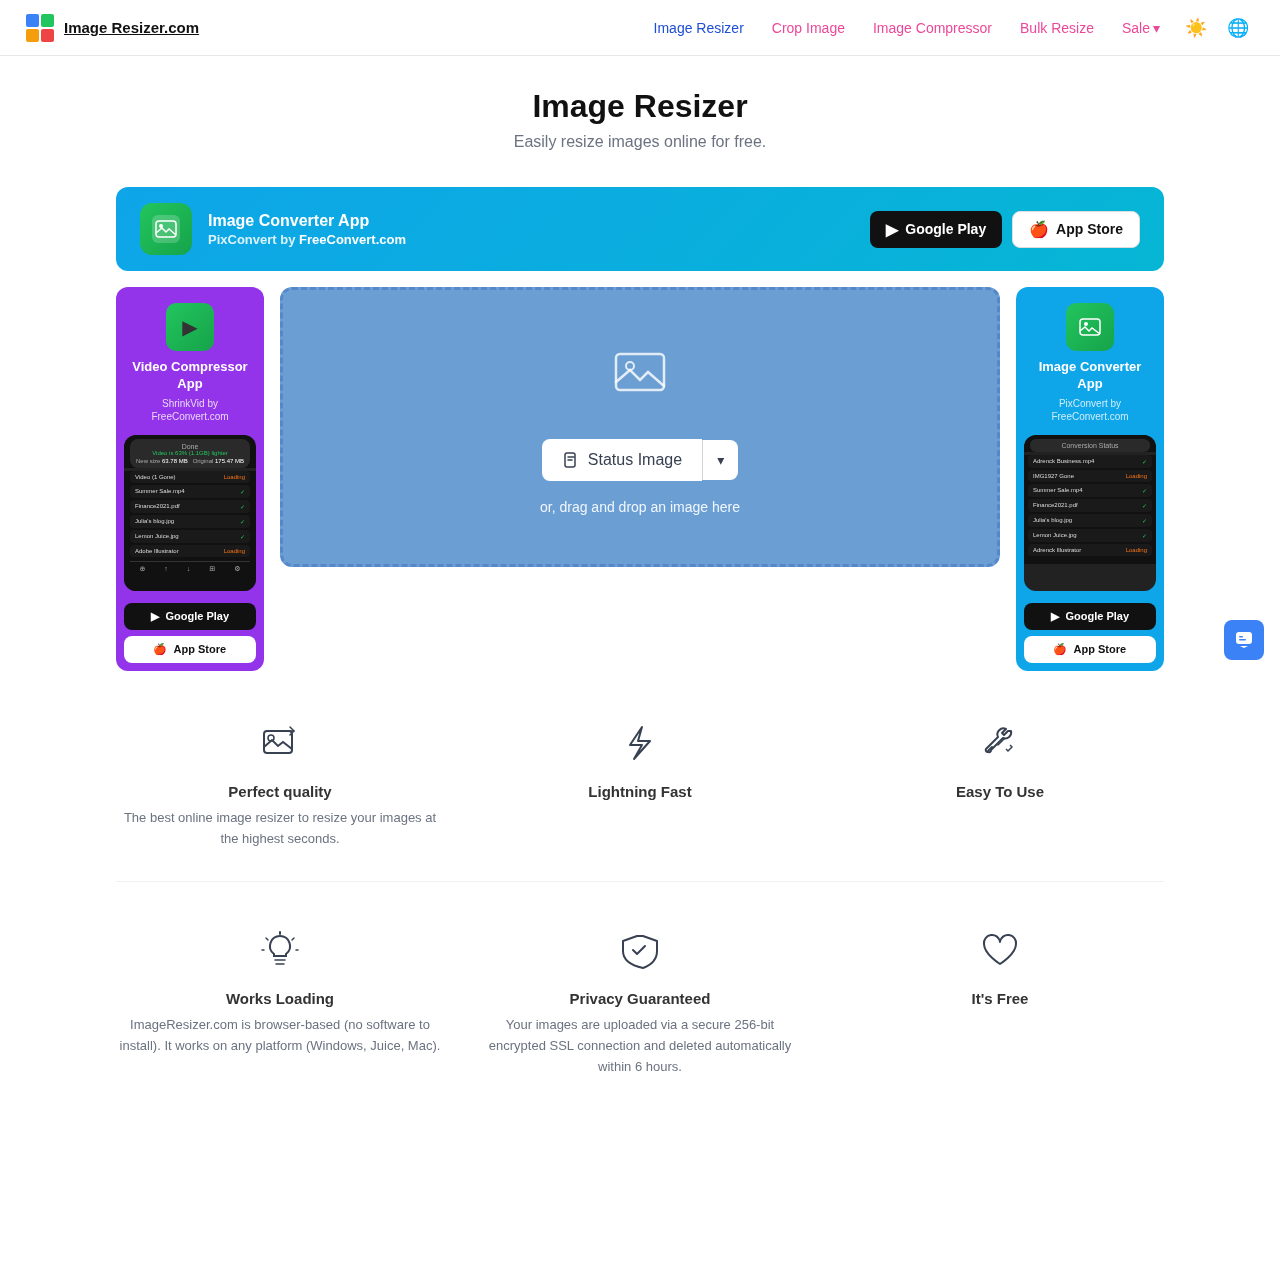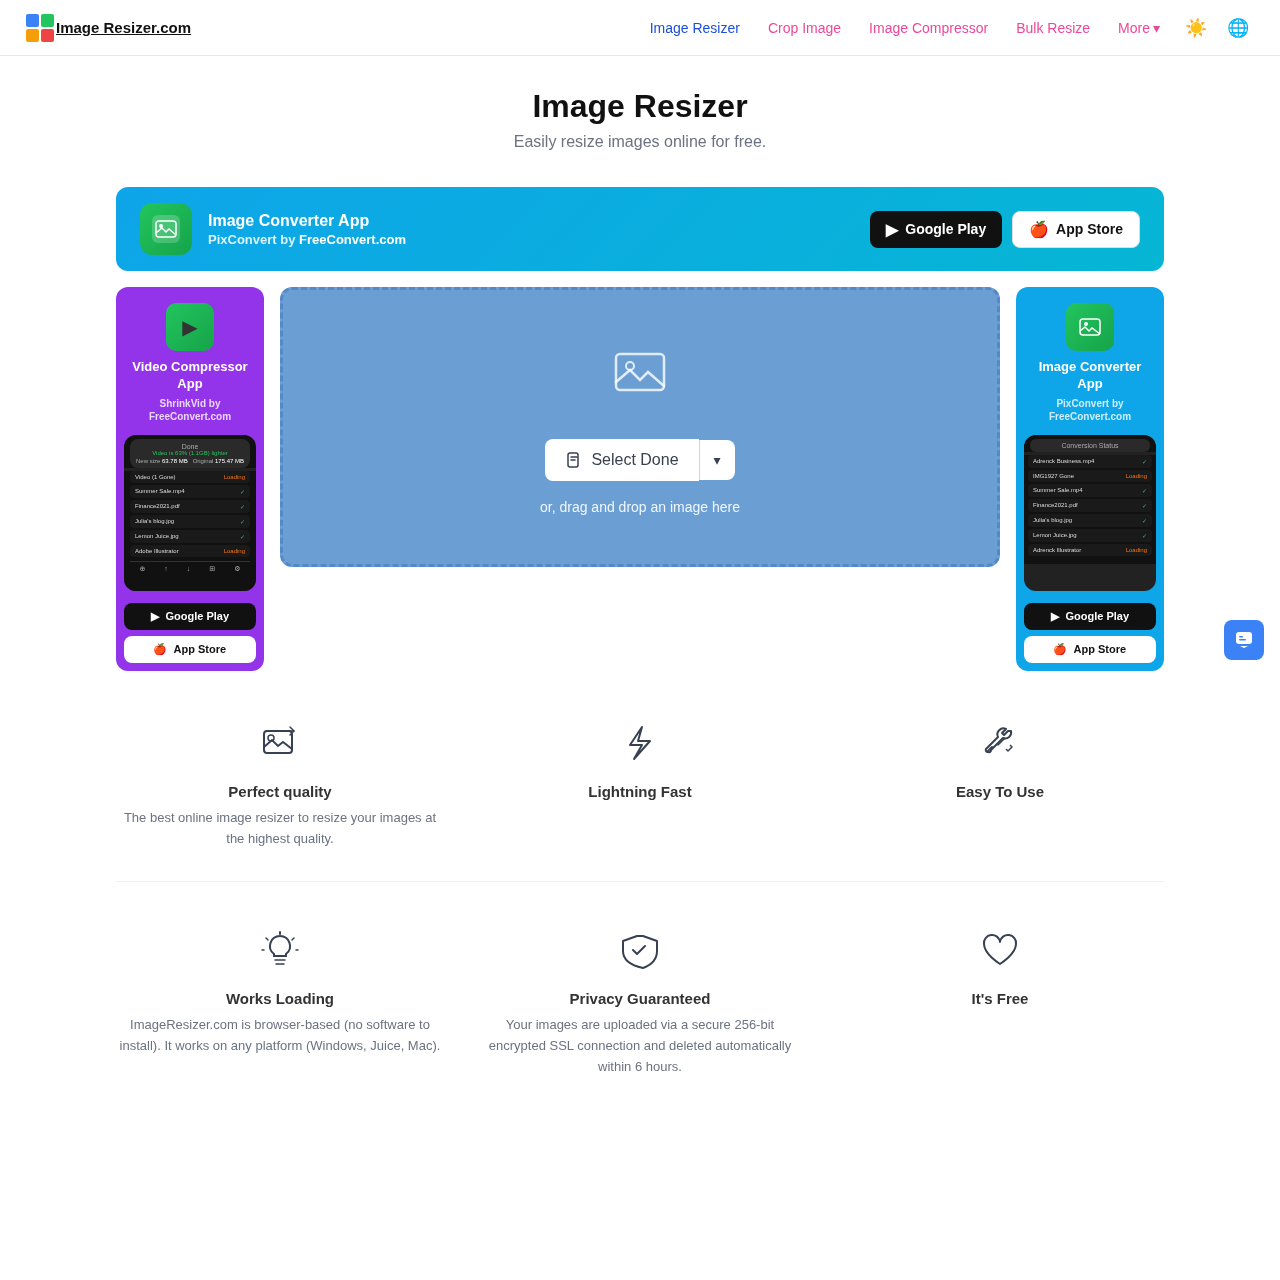--- a/index.html
+++ b/index.html
@@ -4,21 +4,21 @@
   <style>
     * { box-sizing: border-box; margin: 0; padding: 0; }
     body { font-family: -apple-system, BlinkMacSystemFont, 'Segoe UI', sans-serif; background: #fff; color: #333; font-size: 14px; }
 
     
     .navbar {
       display: flex; align-items: center; padding: 0 24px; height: 56px;
       border-bottom: 1px solid #e5e7eb; background: #fff;
       position: sticky; top: 0; z-index: 100;
     }
-    .navbar-brand { display: flex; align-items: center; font-weight: 600; font-size: 15px; color: #111; }
+    .navbar-brand { display: flex; align-items: center; gap: 8px; font-weight: 600; font-size: 15px; color: #111; }
     .brand-logo { width: 32px; height: 32px; }
     .navbar-nav { display: flex; align-items: center; gap: 4px; margin-left: auto; }
     .nav-link {
       padding: 6px 12px; font-size: 14px; color: #ec4899; text-decoration: none;
       border-radius: 6px; cursor: pointer; font-weight: 500;
     }
     .nav-link.active { color: #1d4ed8; }
     .nav-more { display: flex; align-items: center; gap: 3px; }
     .nav-icons { display: flex; align-items: center; gap: 8px; margin-left: 8px; }
     .nav-icon-btn {
@@ -75,21 +75,21 @@
     .side-ad-right { background: #0ea5e9; }
     .side-ad-top { padding: 16px 12px 8px; text-align: center; }
     .side-ad-icon {
       width: 48px; height: 48px; border-radius: 10px;
       background: linear-gradient(135deg, #22c55e, #16a34a);
       display: flex; align-items: center; justify-content: center;
       font-size: 20px; margin: 0 auto 8px;
     }
     .side-ad-title { font-size: 13px; font-weight: 700; color: #fff; line-height: 1.3; }
     .side-ad-sub { font-size: 10px; color: rgba(255,255,255,0.8); margin-top: 4px; line-height: 1.3; }
-    .side-ad-sub span { font-weight: 700; }
+    .side-ad-sub span { font-weight: 400; }
     .side-ad-btns { padding: 8px; display: flex; flex-direction: column; gap: 6px; }
     .side-store-btn {
       display: flex; align-items: center; justify-content: center; gap: 6px;
       padding: 7px 10px; border-radius: 8px; border: none; cursor: pointer;
       font-size: 11px; font-weight: 600;
     }
     .side-store-btn.google { background: #111; color: #fff; }
     .side-store-btn.apple { background: #fff; color: #111; }
 
     
@@ -148,21 +148,21 @@
       <rect x="17" y="17" width="13" height="13" rx="2" fill="#ef4444"></rect>
     </svg>
     <span>Image Resizer.com</span>
   </a>
   <div class="navbar-nav">
     <a class="nav-link active" href="#">Image Resizer</a>
     <a class="nav-link" href="#">Crop Image</a>
     <a class="nav-link" href="#">Image Compressor</a>
     <a class="nav-link" href="#">Bulk Resize</a>
     <a class="nav-link nav-more" href="#">
-      <span>More</span>
+      <span>Sale</span>
       <span>▾</span>
     </a>
   </div>
   <div class="nav-icons">
     <button class="nav-icon-btn">
       <span>☀️</span>
     </button>
     <button class="nav-icon-btn">
       <span>🌐</span>
     </button>
@@ -282,21 +282,21 @@
             <circle cx="22" cy="26" r="4" stroke="rgba(255,255,255,0.8)" stroke-width="2" fill="none"></circle>
             <path d="M8 42l14-12 10 10 8-8 16 14" stroke="rgba(255,255,255,0.8)" stroke-width="2.5" fill="none" stroke-linecap="round"></path>
           </svg>
         </div>
         <div class="upload-btn-row">
           <button class="upload-btn">
             <svg width="18" height="18" viewBox="0 0 18 18" fill="none">
               <rect x="3" y="2" width="10" height="14" rx="2" stroke="#374151" stroke-width="1.5" fill="none"></rect>
               <path d="M6 6h6M6 9h4" stroke="#374151" stroke-width="1.5" stroke-linecap="round"></path>
             </svg>
-            <span>Select Done</span>
+            <span>Status Image</span>
           </button>
           <button class="upload-btn-arrow">
             <span>▾</span>
           </button>
         </div>
         <p class="upload-hint">or, drag and drop an image here</p>
       </div>
     </div>
 
     <div class="side-ad side-ad-right">
@@ -371,21 +371,21 @@
       <div class="feature-icon">
         <svg width="40" height="40" viewBox="0 0 40 40" fill="none">
           <rect x="4" y="8" width="28" height="22" rx="3" stroke="#374151" stroke-width="2" fill="none"></rect>
           <circle cx="11" cy="15" r="3" stroke="#374151" stroke-width="1.5" fill="none"></circle>
           <path d="M4 24l8-7 6 6 5-4 9 7" stroke="#374151" stroke-width="2" fill="none" stroke-linecap="round"></path>
           <path d="M30 4l4 4-4 4" stroke="#374151" stroke-width="1.5" stroke-linecap="round" stroke-linejoin="round"></path>
           <path d="M28 8h6" stroke="#374151" stroke-width="1.5" stroke-linecap="round"></path>
         </svg>
       </div>
       <div class="feature-title">Perfect quality</div>
-      <div class="feature-desc">The best online image resizer to resize your images at the highest quality.</div>
+      <div class="feature-desc">The best online image resizer to resize your images at the highest seconds.</div>
     </div>
 
     <div class="feature">
       <div class="feature-icon">
         <svg width="40" height="40" viewBox="0 0 40 40" fill="none">
           <path d="M22 4L10 22h12L14 36l16-18H18L22 4z" stroke="#374151" stroke-width="2" fill="none" stroke-linejoin="round"></path>
         </svg>
       </div>
       <div class="feature-title">Lightning Fast</div>
     </div>

